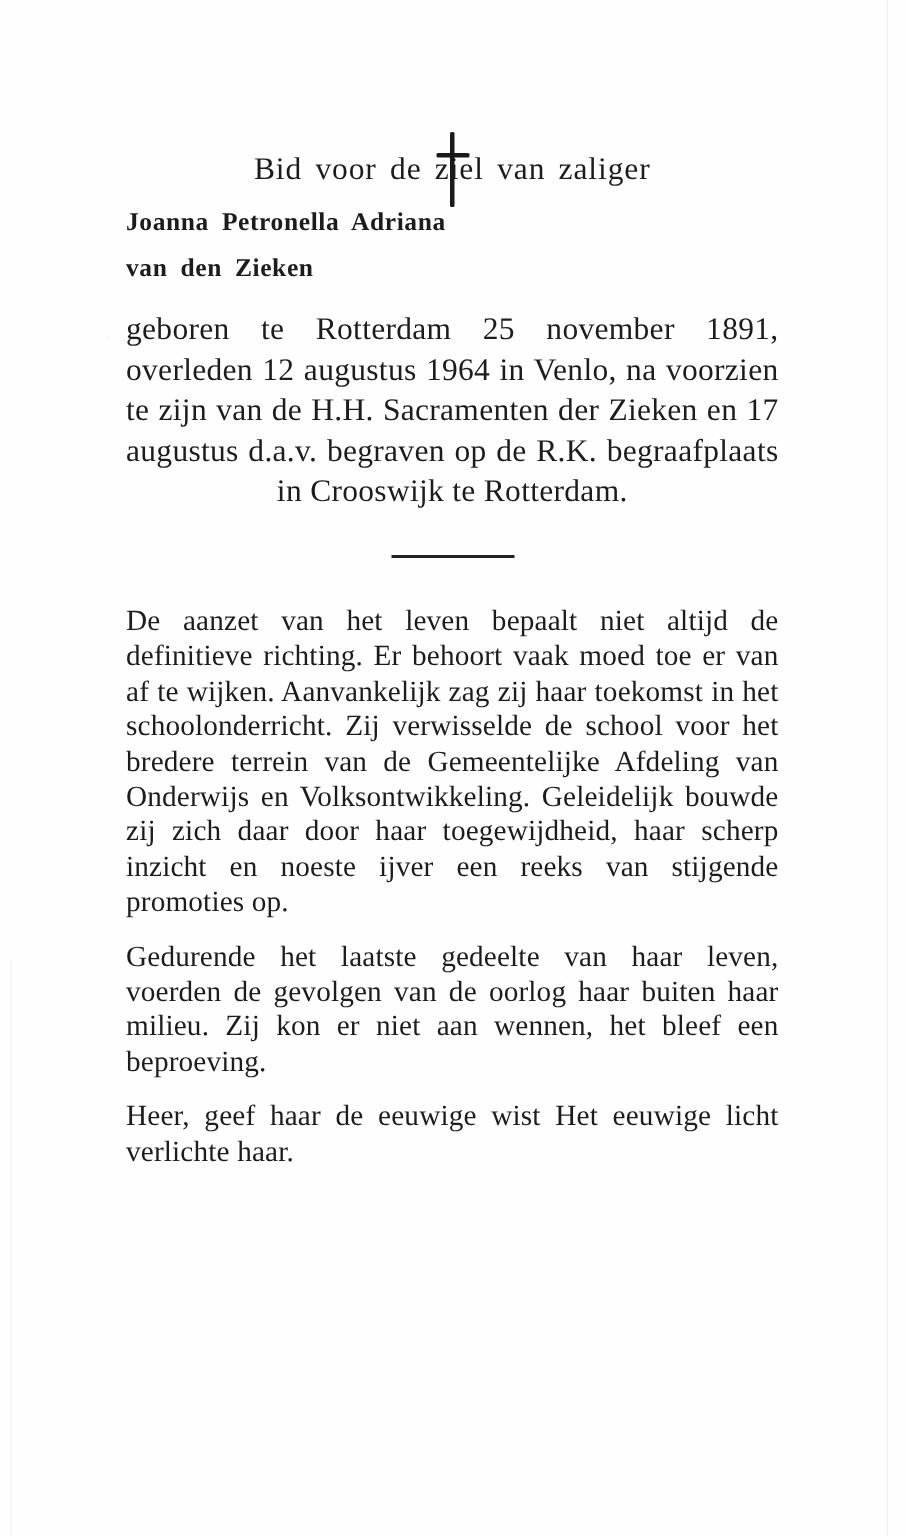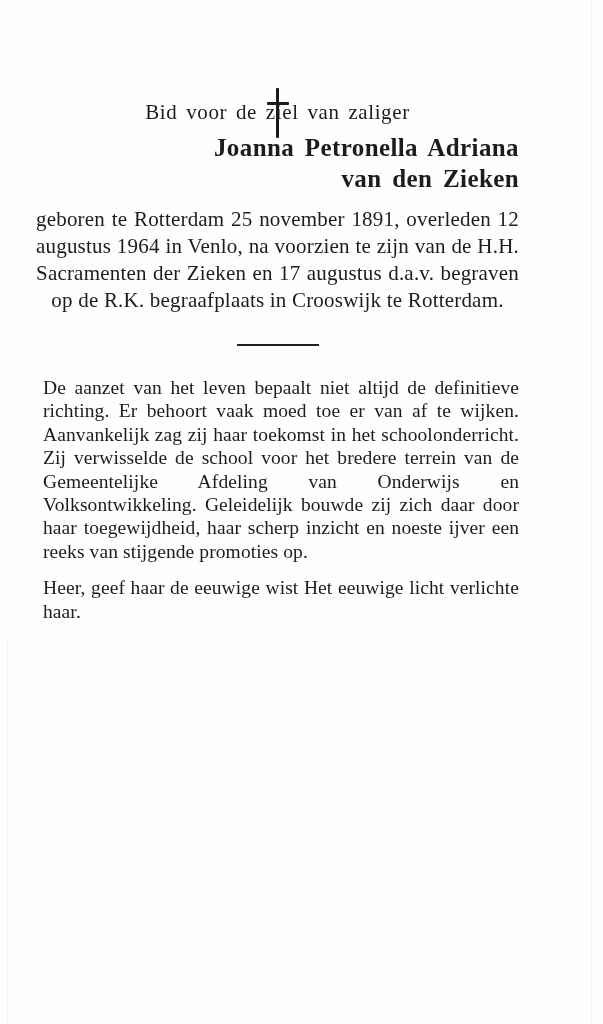--- a/index.html
+++ b/index.html
@@ -41,21 +41,21 @@
     position: absolute;
     top: 640px;
     bottom: 0;
     left: 7px;
     width: 1px;
     background: rgba(0,0,0,0.035);
   }
 
   .content {
     position: relative;
-    padding: 0 84px 0 36px;
+    padding: 0 84px 0 84px;
     box-sizing: border-box;
     width: 603px;
   }
 
   
   .cross-wrap {
     text-align: center;
     padding-top: 88px;
     height: 56px;
     box-sizing: border-box;
@@ -87,23 +87,23 @@
 
   
   .subtitle {
     text-align: center;
     font-size: 21px;
     letter-spacing: 0.6px;
     margin-top: 12px;
     word-spacing: 3px;
   }
   .name-block {
-    text-align: right;
+    text-align: left;
     font-weight: bold;
-    font-size: 25px;
+    font-size: 17px;
     line-height: 31px;
     letter-spacing: 0.4px;
     margin-top: 7px;
     word-spacing: 4px;
   }
 
   
   .details {
     font-size: 21px;
     line-height: 27px;
@@ -126,21 +126,21 @@
     height: 2px;
     background: #222;
   }
 
   
   .body-text p {
     font-size: 19.5px;
     line-height: 23.4px;
     text-align: justify;
     text-align-last: left;
-    margin: 0 0 13px 7px;
+    margin: 0 0 13px 0;
     letter-spacing: 0.1px;
   }
   .body-text p:last-child {
     margin-bottom: 0;
   }
 </style>
 </head>
 <body>
 
 <div class="page">
@@ -164,17 +164,18 @@
     </div>
 
     <div class="details">geboren te Rotterdam 25 november 1891, overleden 12 augustus 1964 in Venlo, na voorzien te zijn van de H.H. Sacramenten der Zieken en 17 augustus d.a.v. begraven op de R.K. begraafplaats in Crooswijk te Rotterdam.</div>
 
     <div class="divider-wrap">
       <span class="divider"></span>
     </div>
 
     <div class="body-text">
       <p>De aanzet van het leven bepaalt niet altijd de definitieve richting. Er behoort vaak moed toe er van af te wijken. Aanvankelijk zag zij haar toekomst in het schoolonderricht. Zij verwisselde de school voor het bredere terrein van de Gemeentelijke Afdeling van Onderwijs en Volksontwikkeling. Geleidelijk bouwde zij zich daar door haar toegewijdheid, haar scherp inzicht en noeste ijver een reeks van stijgende promoties op.</p>
+      <p>Gedurende het laatste gedeelte van haar leven, voerden de gevolgen van de oorlog haar buiten haar milieu. Zij kon er niet aan wennen, het bleef een beproeving.</p>
       <p>Heer, geef haar de eeuwige wist Het eeuwige licht verlichte haar.</p>
     </div>
 
   </div>
 </div>
 
 </body></html>

